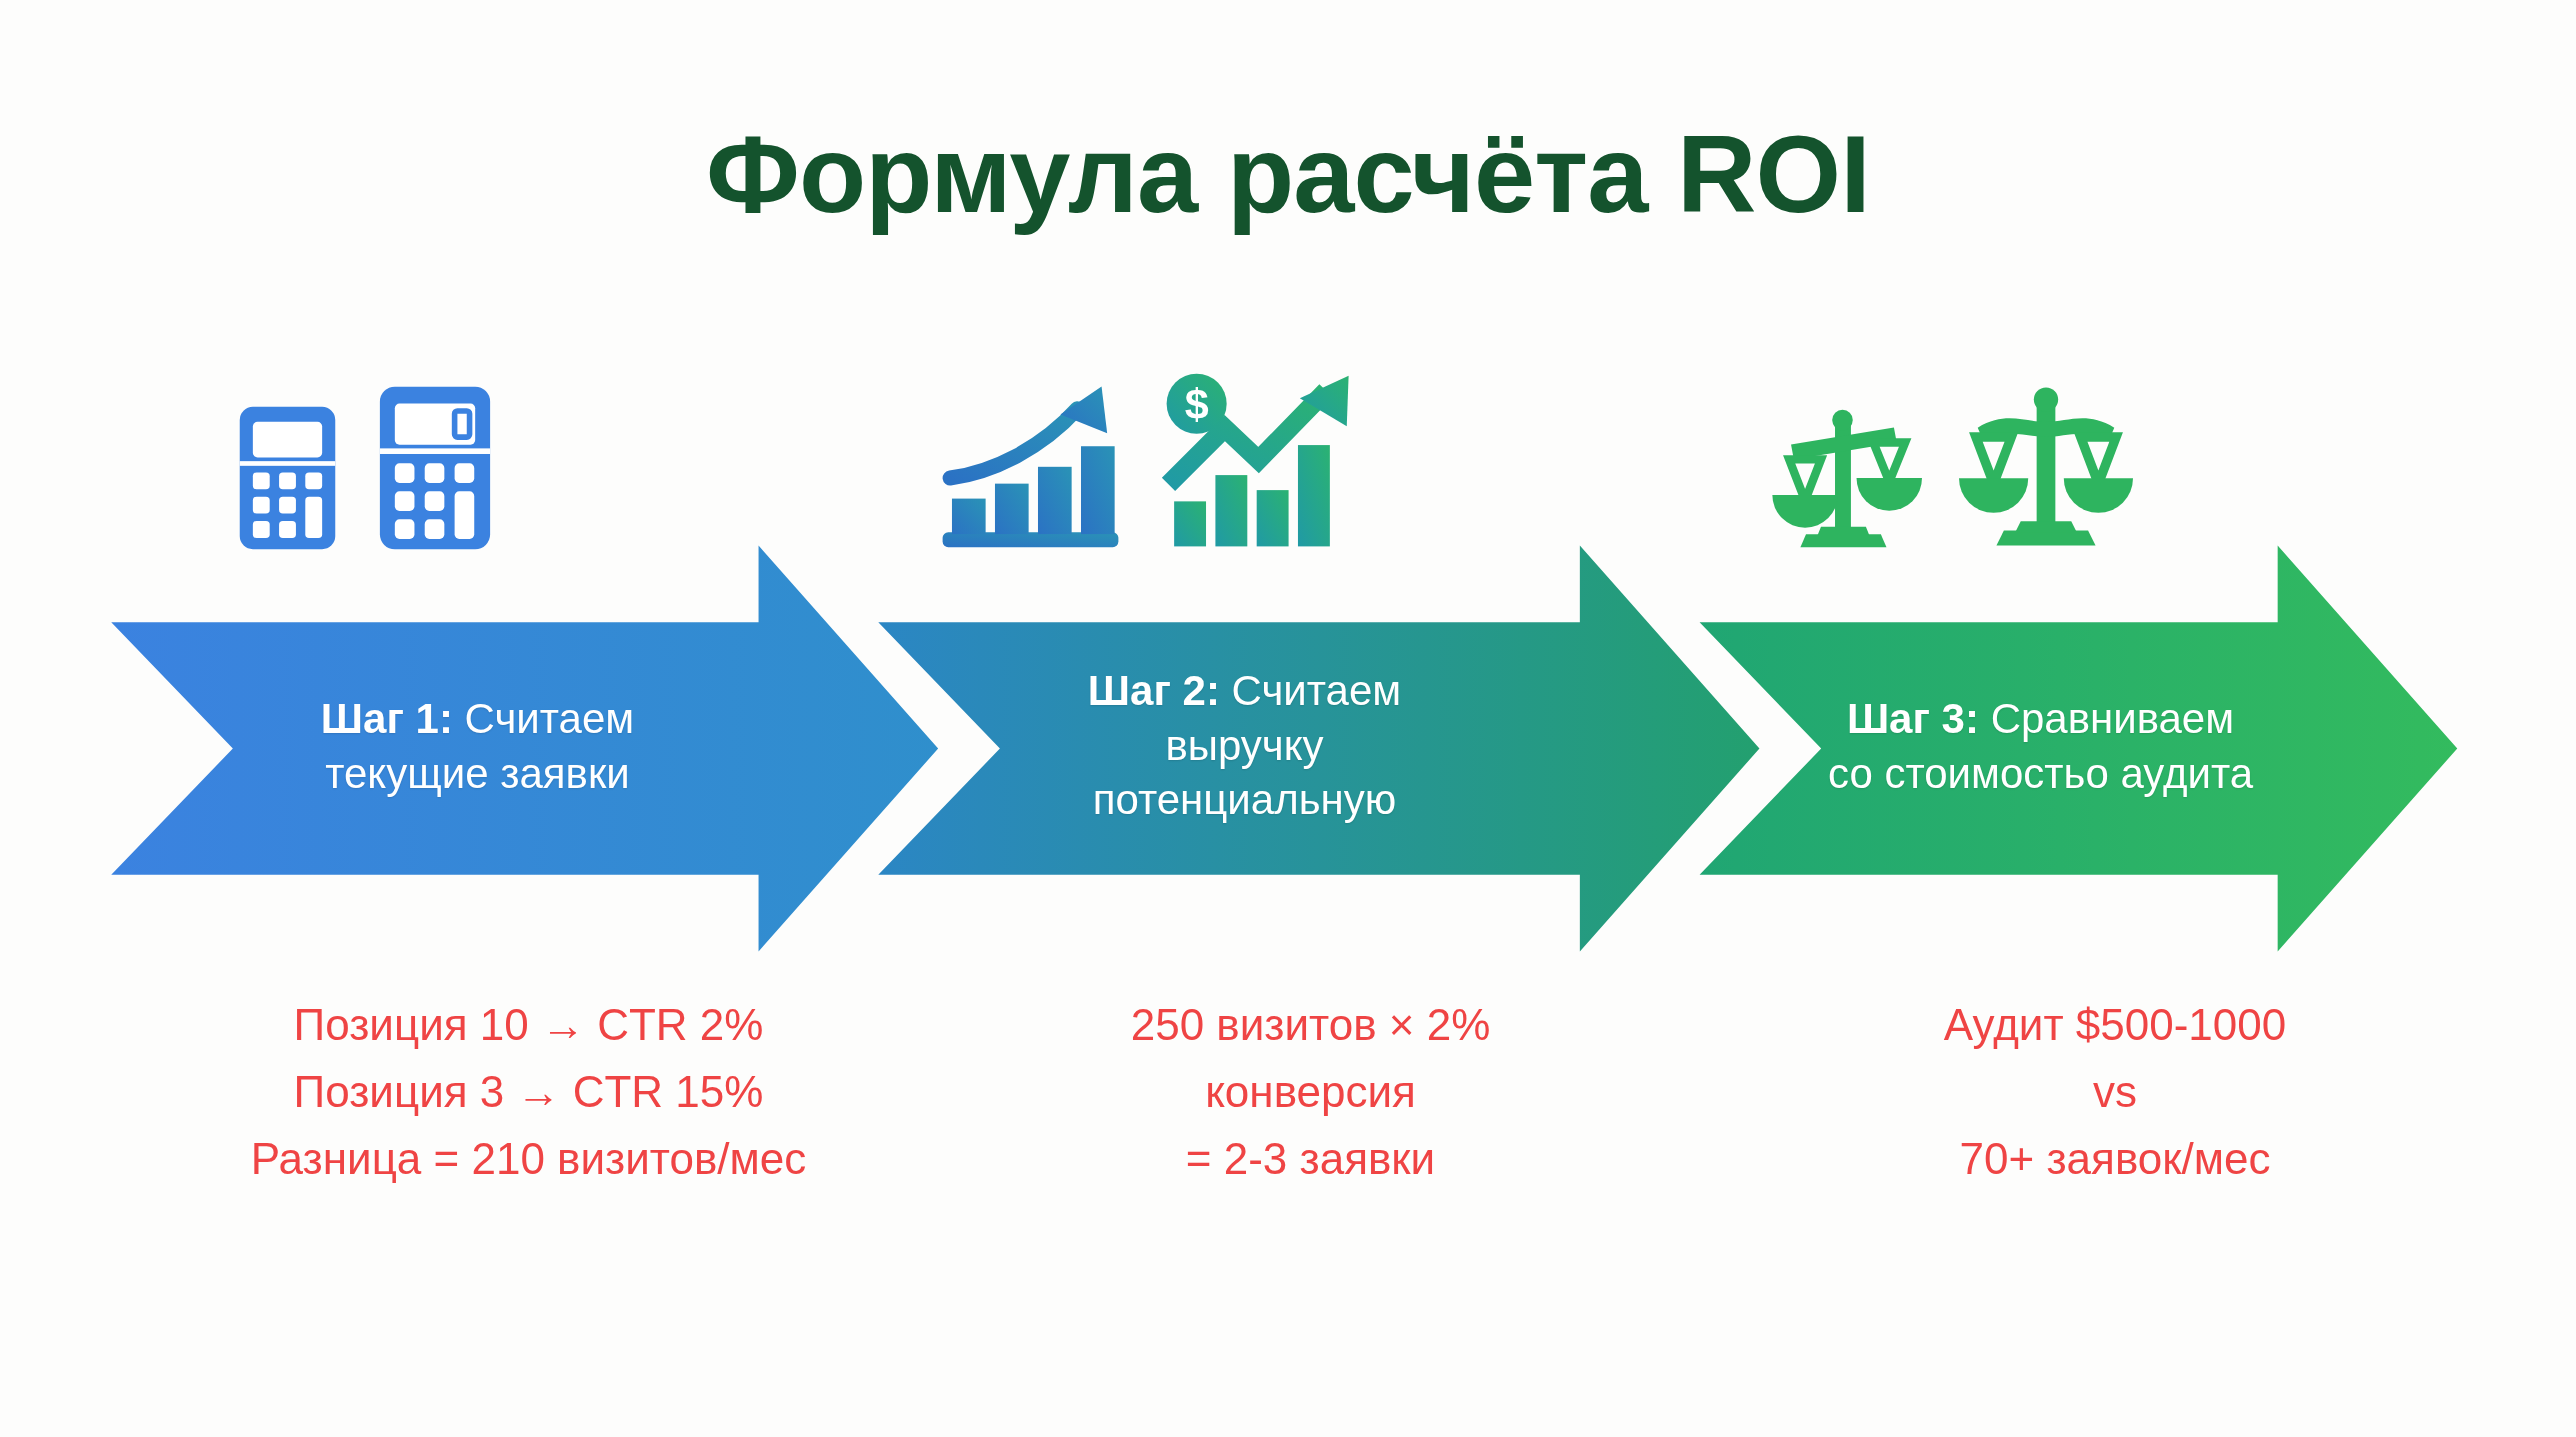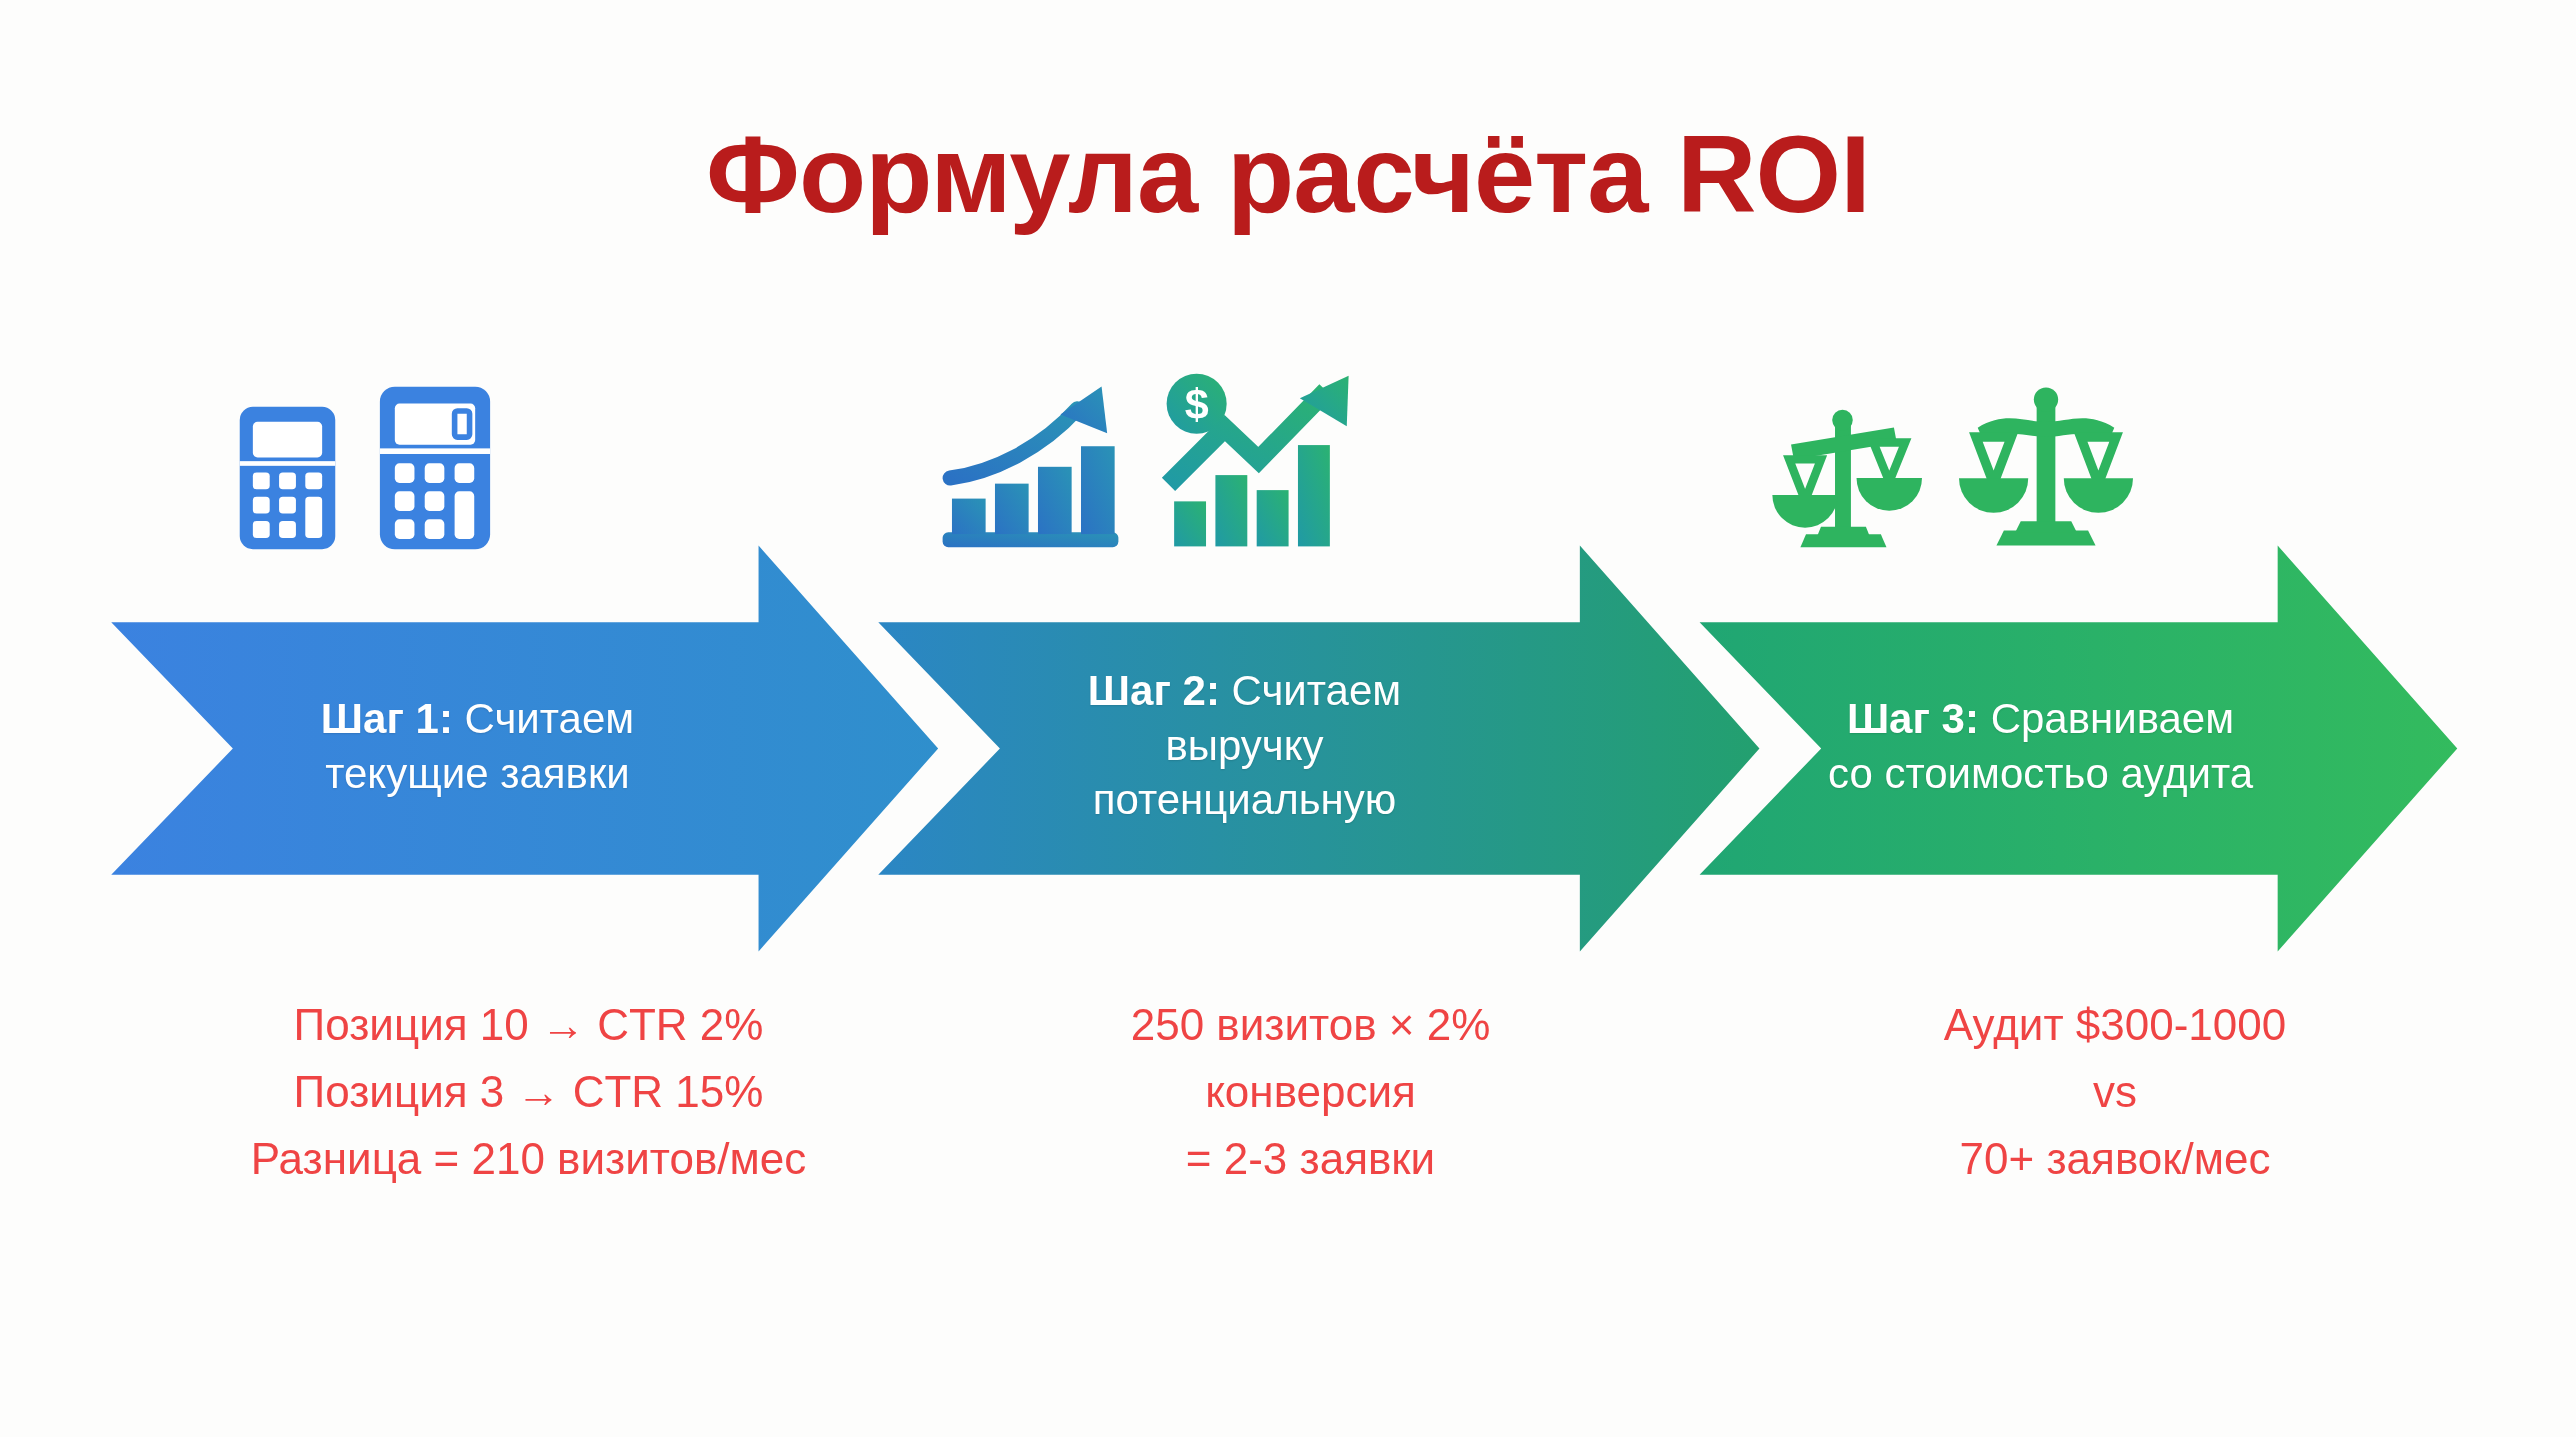--- a/index.html
+++ b/index.html
@@ -25,21 +25,21 @@
 
   
   .title {
     position: absolute;
     top: 110px;
     left: 0;
     width: 2576px;
     text-align: center;
     font-size: 110px;
     font-weight: bold;
-    color: #b91c1c;
+    color: #14532d;
     letter-spacing: -0.9px;
     white-space: nowrap;
   }
 
   
   .icon-row {
     position: absolute;
     display: flex;
     align-items: flex-end;
     justify-content: center;
@@ -255,20 +255,20 @@
       <span class="line">Позиция 10 → CTR 2%</span>
       <span class="line">Позиция 3 → CTR 15%</span>
       <span class="line">Разница = 210 визитов/мес</span>
     </div>
     <div class="caption-col c2">
       <span class="line">250 визитов × 2%</span>
       <span class="line">конверсия</span>
       <span class="line">= 2-3 заявки</span>
     </div>
     <div class="caption-col c3">
-      <span class="line">Аудит $300-1000</span>
+      <span class="line">Аудит $500-1000</span>
       <span class="line">vs</span>
       <span class="line">70+ заявок/мес</span>
     </div>
   </div>
 
 </div>
 
 
 </body></html>

